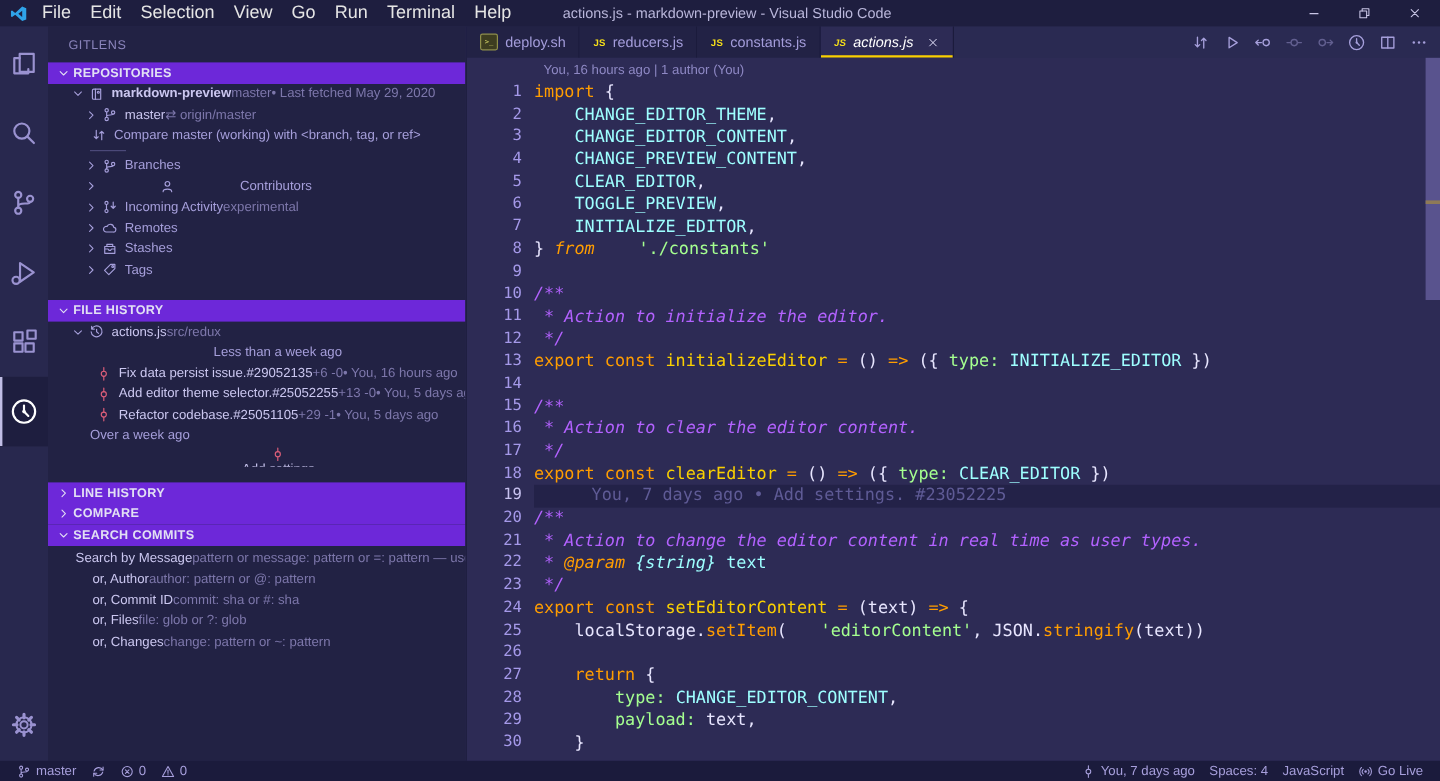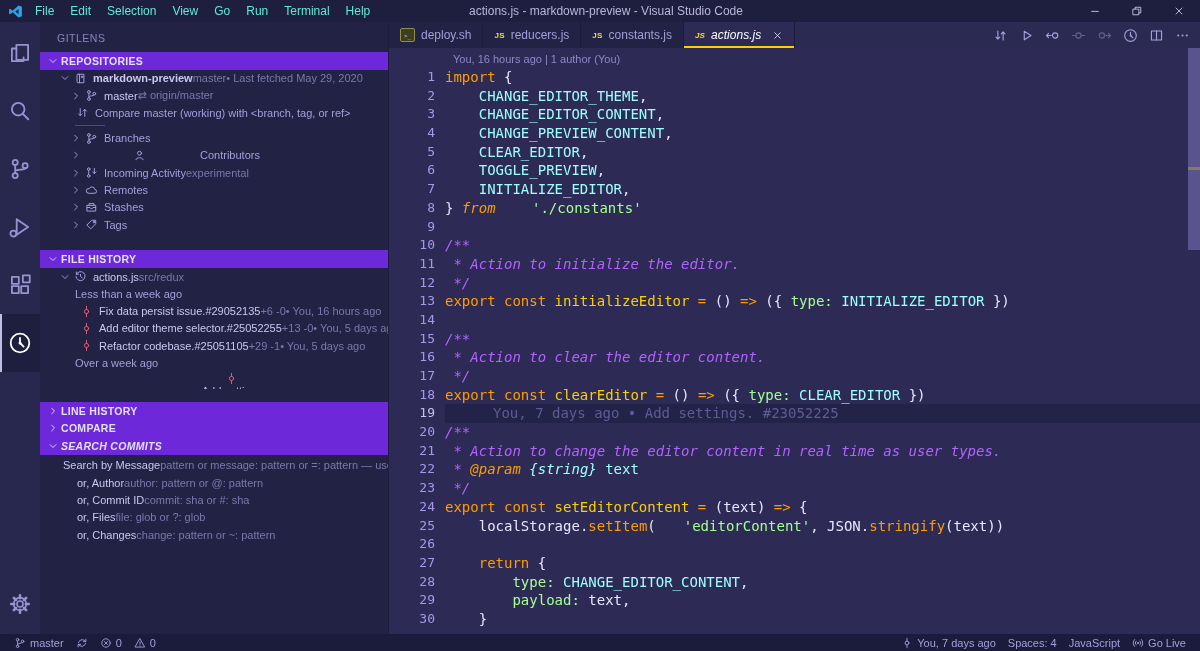--- a/index.html
+++ b/index.html
@@ -5,21 +5,21 @@
   html,body{margin:0;padding:0;background:#2D2B55;}
   body{position:relative;width:1200px;height:651px;overflow:hidden;
        font-family:"Liberation Sans",sans-serif;}
   .ico{display:inline-flex;align-items:center;justify-content:center;flex:none;}
 
   
   .titlebar{position:absolute;top:0;left:0;width:1200px;height:22px;background:#1E1E3F;
             display:flex;align-items:center;z-index:6;}
   .logo{margin:0 4px 0 8px;display:flex;}
   .menu{display:flex;height:100%;align-items:center;z-index:2;}
-  .menu-item{padding:0 8px;font-size:12px;color:#5eead4;line-height:22px;cursor:default;}
+  .menu-item{padding:0 8px;font-size:15px;color:#e5e5e5;line-height:22px;cursor:default;}
   .win-title{position:absolute;left:12px;right:0;text-align:center;font-size:12px;color:#B9B6DA;}
   .win-controls{margin-left:auto;display:flex;height:100%;z-index:2;}
   .win-btn{width:42px;height:100%;display:flex;align-items:center;justify-content:center;color:#C9C6E6;}
 
   
   .workbench{position:absolute;top:22px;left:0;width:1200px;height:612px;display:flex;}
 
   
   .activitybar{width:40px;background:#28284E;display:flex;flex-direction:column;flex:none;}
   .ab-top{padding-top:2px;display:flex;flex-direction:column;}
@@ -393,21 +393,21 @@
           <span class="sb-ico">
             <span class="ico">
               <svg width="13" height="13" viewBox="0 0 16 16" fill="none" stroke="currentColor" stroke-width="1.2" stroke-linecap="round" stroke-linejoin="round">
                 <path d="M2.9 5.2A5.6 5.6 0 1 1 2.4 8M2.9 2.4v2.8h2.8M8 5.4V8l2 1.6"></path>
               </svg>
             </span>
           </span>
           <span class="tb">actions.js</span>
           <span class="td">  src/redux</span>
         </div>
-        <div class="row" style="padding-left: 35px;">
+        <div class="row" style="padding-left: 35px; justify-content: center;">
           <span class="tn">Less than a week ago</span>
         </div>
         <div class="row" style="padding-left: 39px;">
           <span class="sb-ico tred">
             <span class="ico">
               <svg width="13" height="13" viewBox="0 0 16 16" fill="none" stroke="currentColor" stroke-width="1.2" stroke-linecap="round" stroke-linejoin="round">
                 <circle cx="8" cy="8" r="2.6"></circle>
                 <path d="M8 1.6v3.8M8 10.6v3.8"></path>
               </svg>
             </span>
@@ -476,21 +476,21 @@
         <div class="row hdr" style="padding-left: 5px;">
           <span class="chev">
             <span class="ico">
               <svg width="12" height="12" viewBox="0 0 16 16" fill="none" stroke="currentColor" stroke-width="1.2" stroke-linecap="round" stroke-linejoin="round">
                 <path d="M6.2 4.2 10 8 6.2 11.8"></path>
               </svg>
             </span>
           </span>
           <span>COMPARE</span>
         </div>
-        <div class="row hdr" style="padding-left: 5px; font-style: italic;">
+        <div class="row hdr" style="padding-left: 5px;">
           <span class="chev">
             <span class="ico">
               <svg width="12" height="12" viewBox="0 0 16 16" fill="none" stroke="currentColor" stroke-width="1.2" stroke-linecap="round" stroke-linejoin="round">
                 <path d="M4.2 6.2 8 10 11.8 6.2"></path>
               </svg>
             </span>
           </span>
           <span>SEARCH COMMITS</span>
         </div>
         <div style="height: 2px;"></div>

